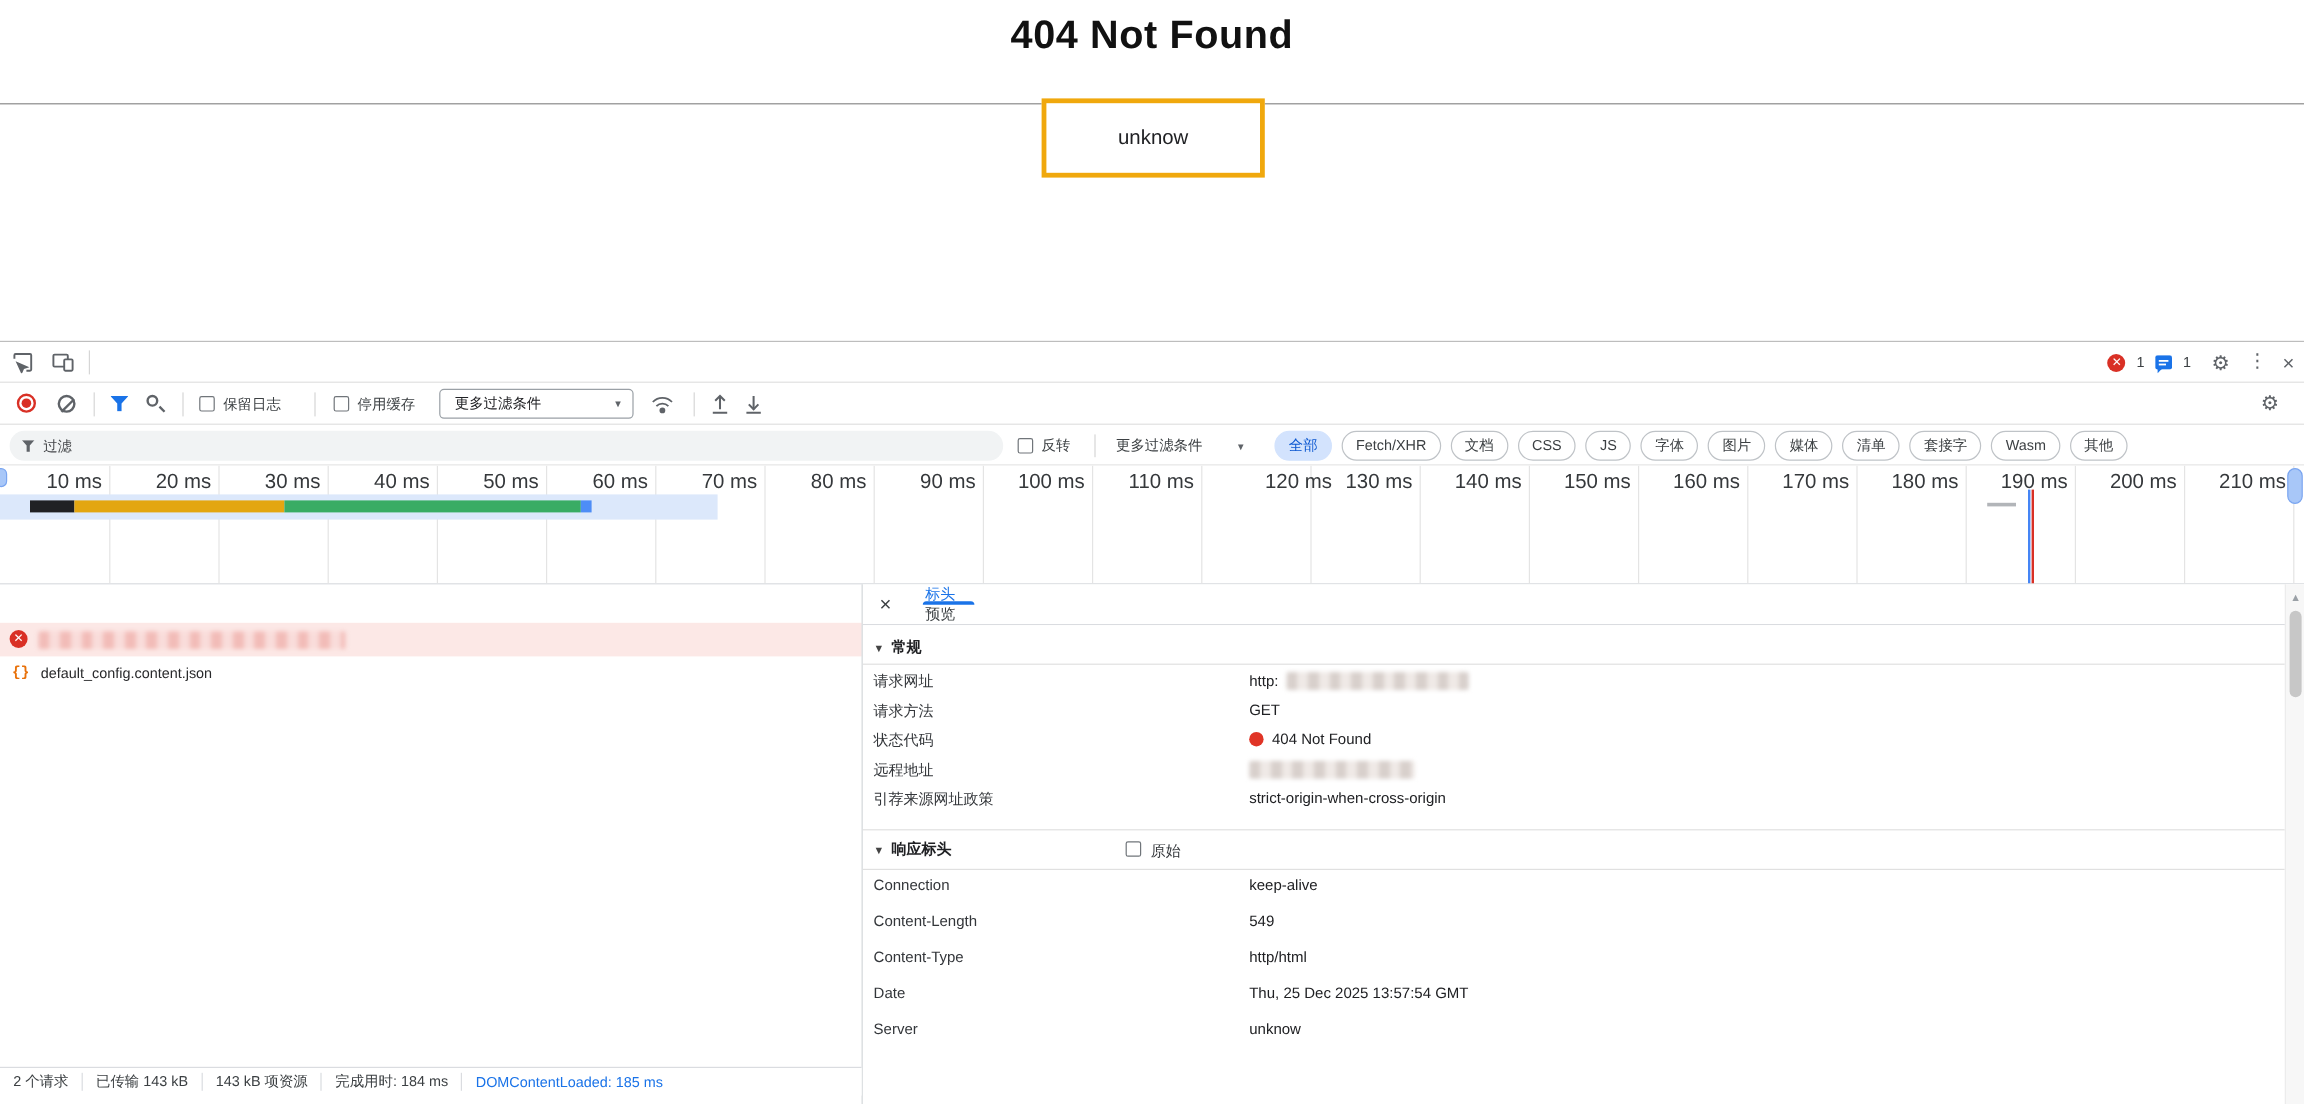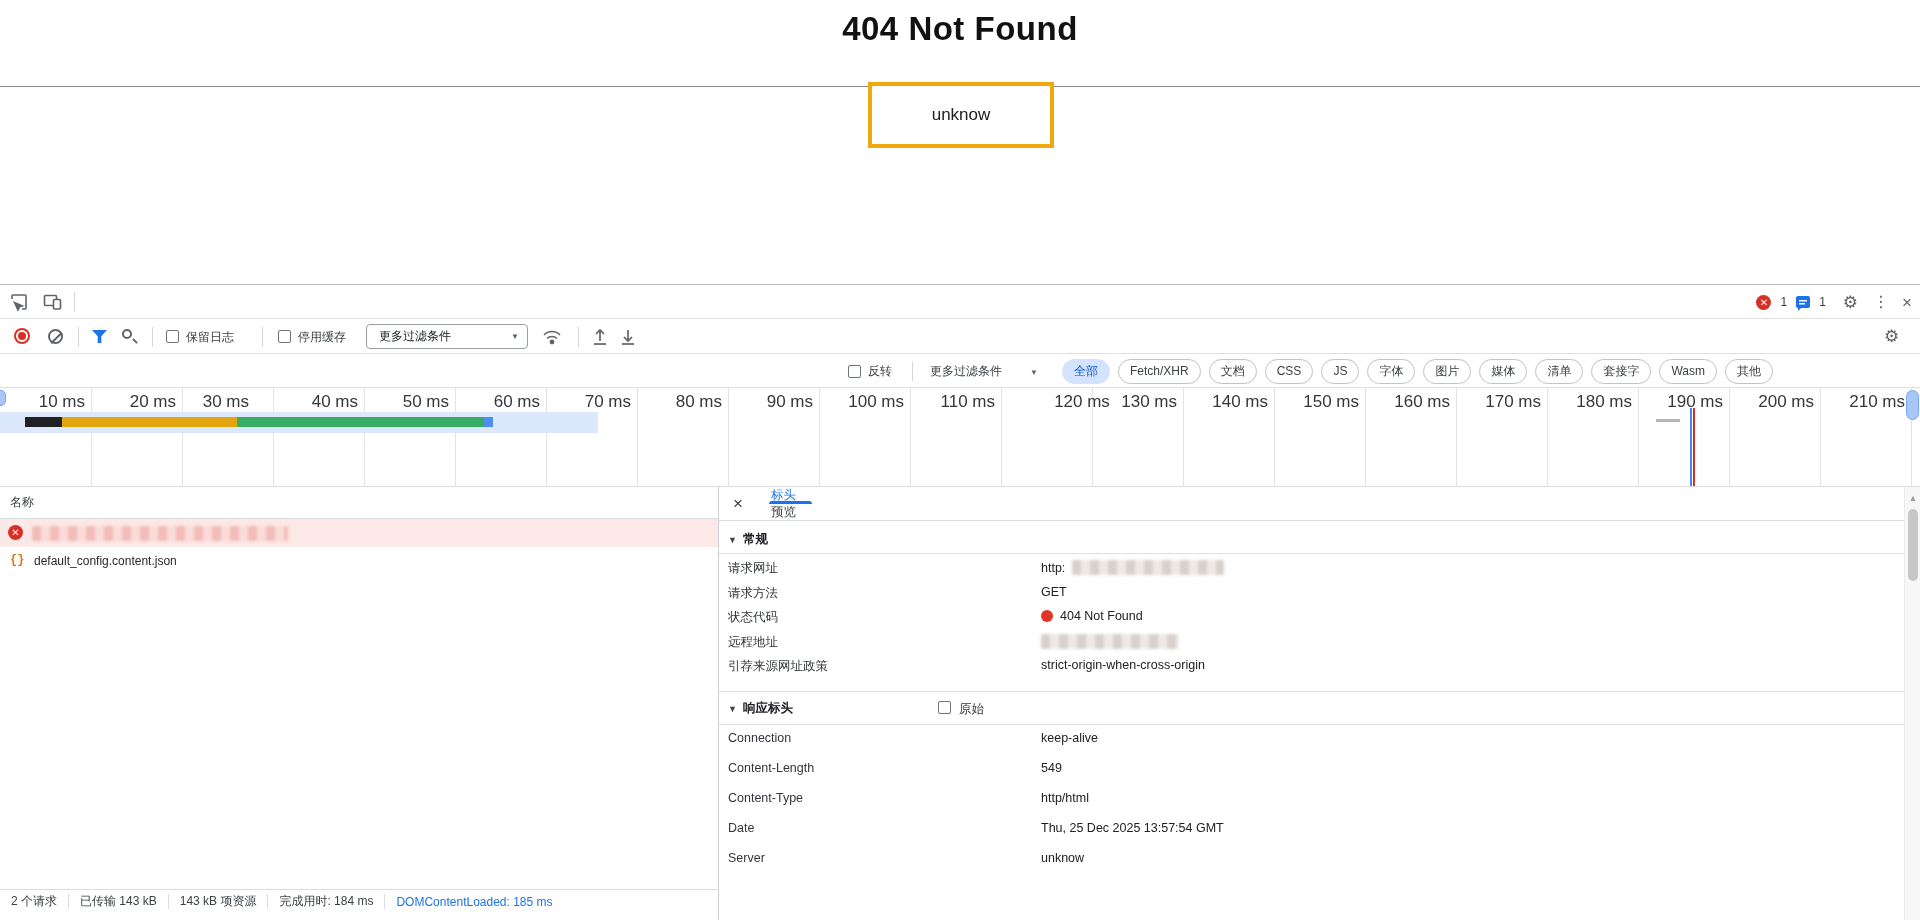--- a/index.html
+++ b/index.html
@@ -231,20 +231,24 @@
         <svg width="16" height="18" viewBox="0 0 16 18" stroke="#5f6368" stroke-width="1.7" fill="none">
           <path d="M8 2 V13"></path>
             <path d="M4 9 8 13 12 9"></path>
             <path d="M2 16 h12"></path>
           </svg>
       </div>
       <span class="icon-btn" style="position:absolute; left:1884px; top:8px; font-size:17px;">⚙</span>
     </div>
 
     <div id="filter-row">
+      <div id="filter-input-wrap">
+        <span class="funnel-gray"></span>
+        <input id="filter-input" type="text" placeholder="过滤" style="">
+      </div>
       <div class="cbx" style="left:848px; top:10px; position:absolute;"></div>
       <div class="tb-label" style="left:868px; line-height:33px;">反转</div>
       <div class="vdiv" style="left:912px; top:7px; height:19px;"></div>
       <div class="tb-label" style="left:930px; line-height:33px;">更多过滤条件</div>
       <span class="caret" style="position:absolute; left:1030px; top:13px;">▼</span>
       <div id="filter-pills">
           <div class="pill active">全部</div>
           <div class="pill">Fetch/XHR</div>
           <div class="pill">文档</div>
           <div class="pill">CSS</div>
@@ -279,21 +283,21 @@
           <div class="gridline" style="left: 1456px;"></div>
           <div class="gridline" style="left: 1547px;"></div>
           <div class="gridline" style="left: 1638px;"></div>
           <div class="gridline" style="left: 1729px;"></div>
           <div class="gridline" style="left: 1820px;"></div>
           <div class="gridline" style="left: 1911px;"></div>
         </div>
       <div id="tick-layer">
           <div class="tick-label" style="left: 5px;">10 ms</div>
           <div class="tick-label" style="left: 96px;">20 ms</div>
-          <div class="tick-label" style="left: 169px;">30 ms</div>
+          <div class="tick-label" style="left: 187px;">30 ms</div>
           <div class="tick-label" style="left: 278px;">40 ms</div>
           <div class="tick-label" style="left: 369px;">50 ms</div>
           <div class="tick-label" style="left: 460px;">60 ms</div>
           <div class="tick-label" style="left: 551px;">70 ms</div>
           <div class="tick-label" style="left: 642px;">80 ms</div>
           <div class="tick-label" style="left: 733px;">90 ms</div>
           <div class="tick-label" style="left: 824px;">100 ms</div>
           <div class="tick-label" style="left: 915px;">110 ms</div>
           <div class="tick-label" style="left: 1042px; text-align: center;">120 ms</div>
           <div class="tick-label" style="left: 1097px;">130 ms</div>
@@ -315,23 +319,20 @@
         </div>
       <div id="ov-dash"></div>
       <div id="event-layer">
           <div class="event-line" style="left: 1690px; background: rgb(69, 133, 245);"></div>
           <div class="event-line" style="left: 1693px; background: rgb(217, 48, 37);"></div>
         </div>
       <div class="ov-capsule" style="left:-4px; top:2px; width:10px; height:16px;"></div>
       <div class="ov-capsule" style="left:1906px; top:2px; width:13px; height:30px;"></div>
     </div>
 
-    <div id="table-header">
-      <div class="hlabel">名称</div>
-    </div>
     <div id="req-rows">
         <div class="req-row row-err" style="top: 234px;">
           <div class="err-x">✕</div>
           <div class="mosaic-pink" style="position: absolute; left: 32px; top: 7px; width: 256px; height: 15px;"></div>
         </div>
         <div class="req-row" style="top: 262px;">
           <div class="brace-ic">{}</div>
           <div class="req-name">default_config.content.json</div>
         </div>
       </div>

